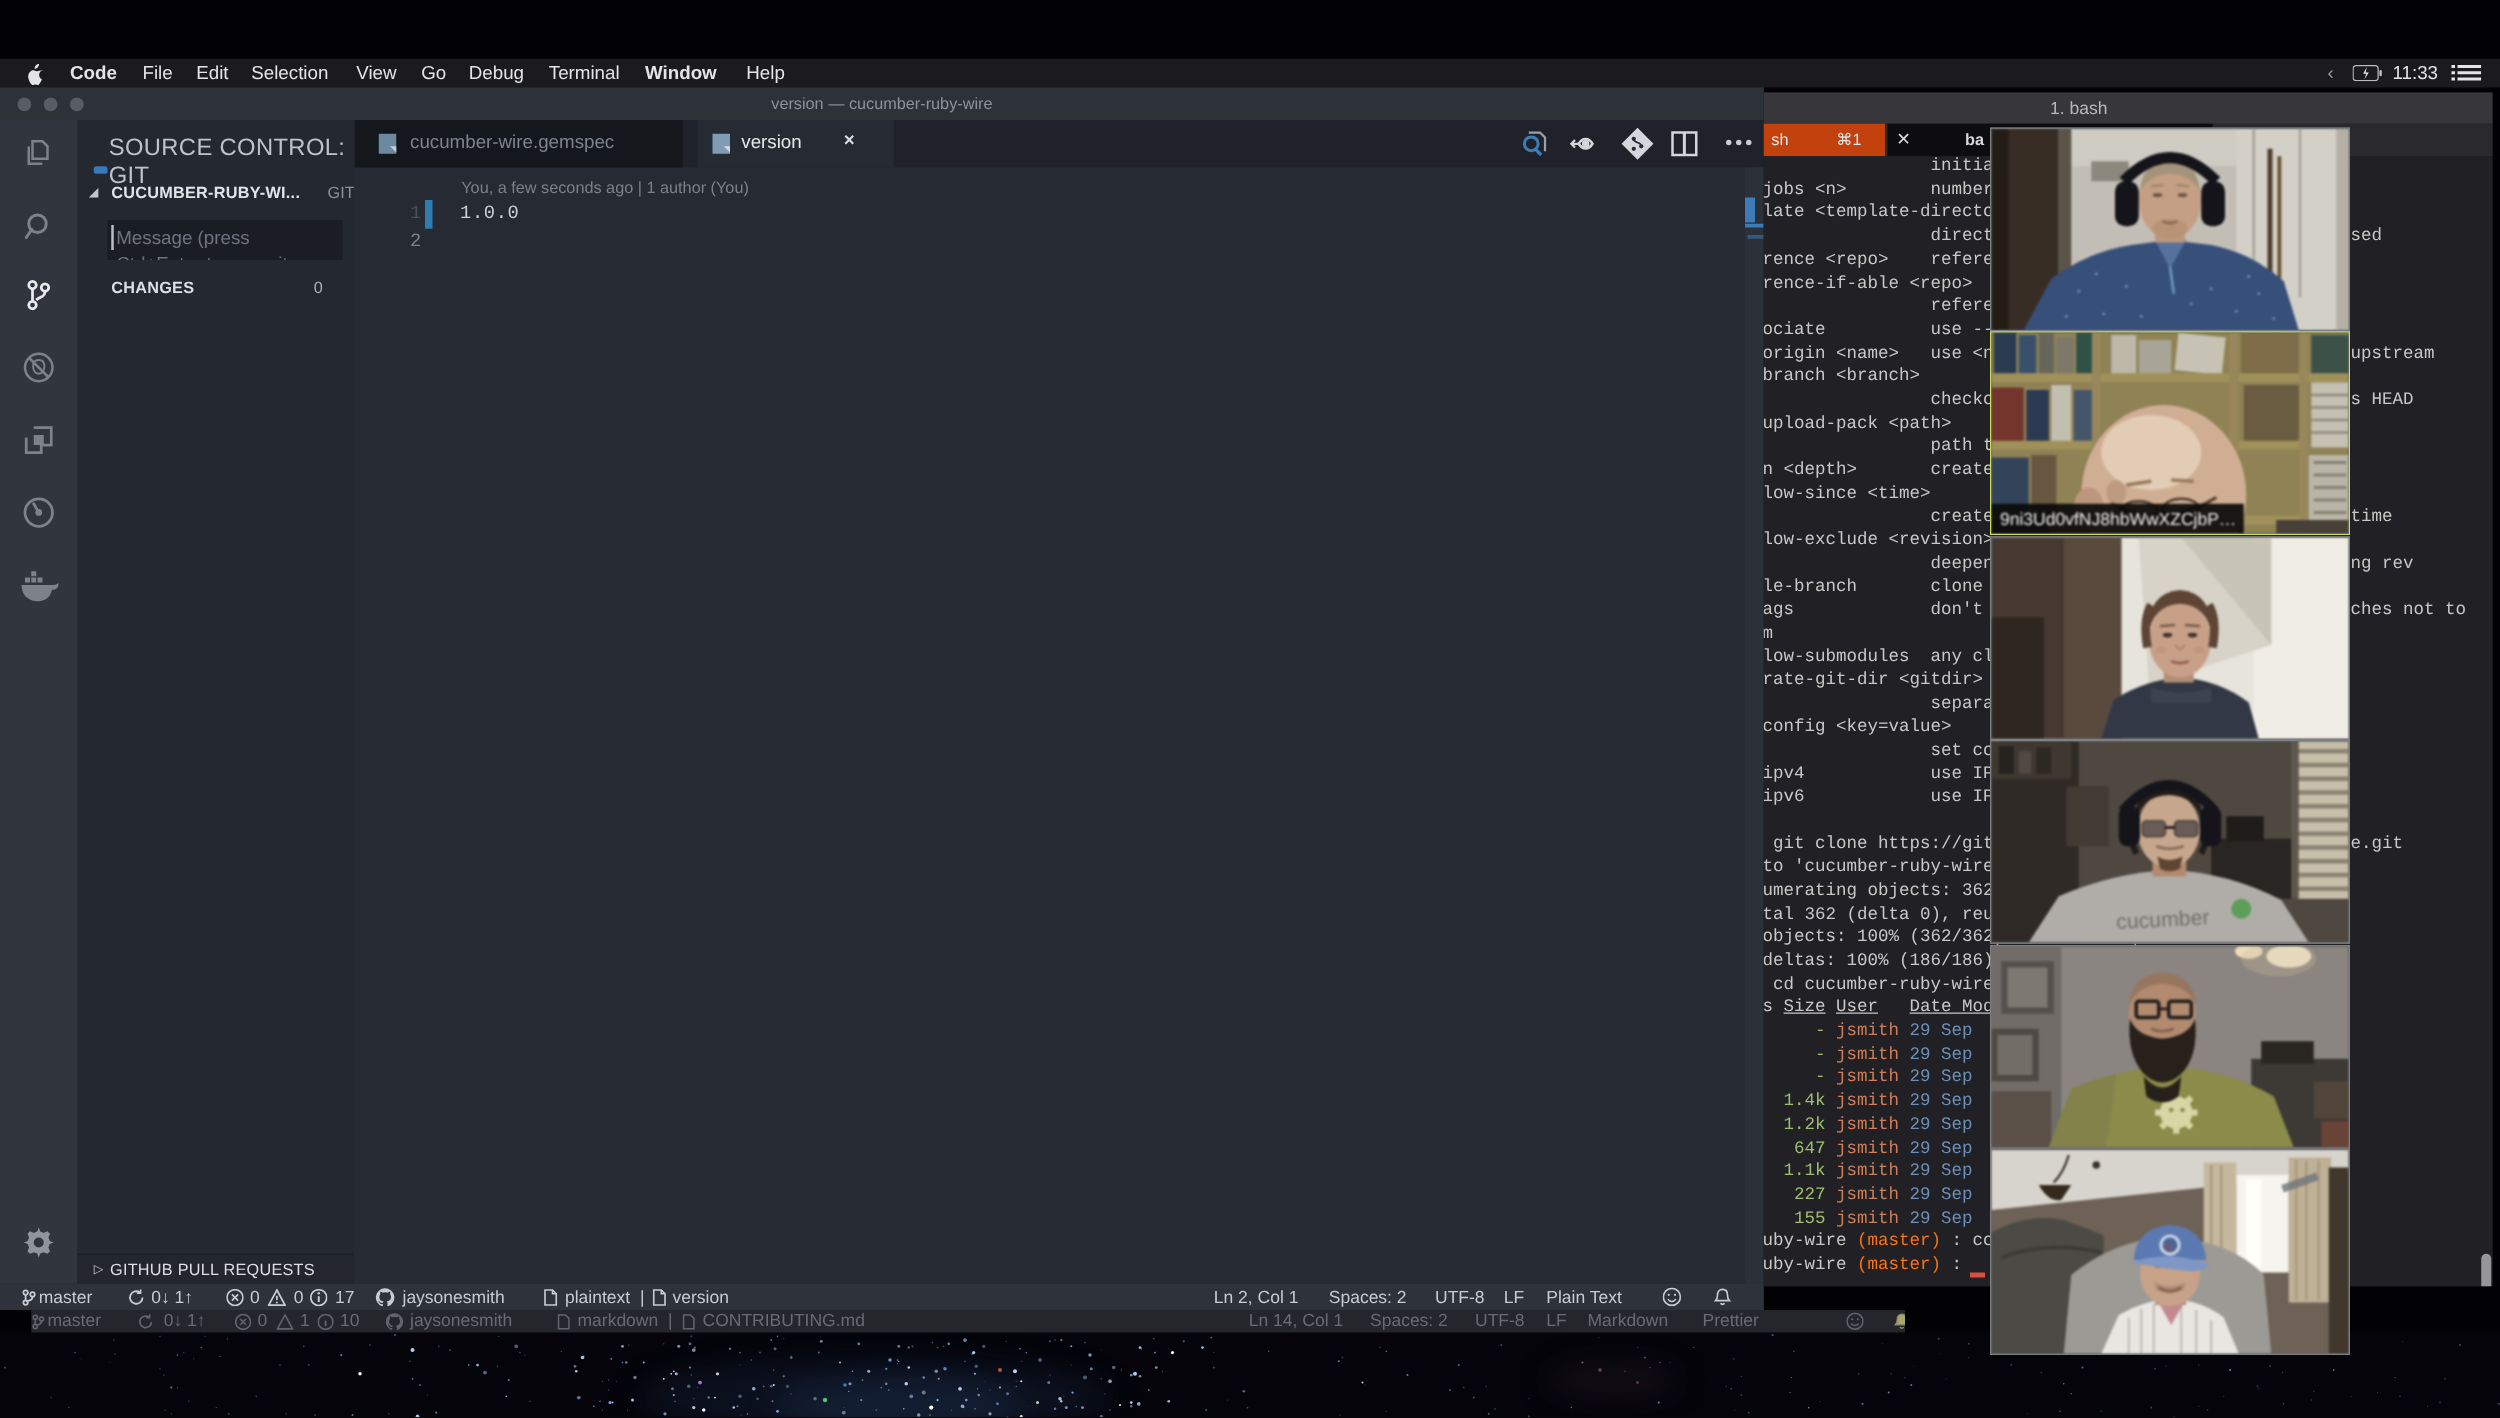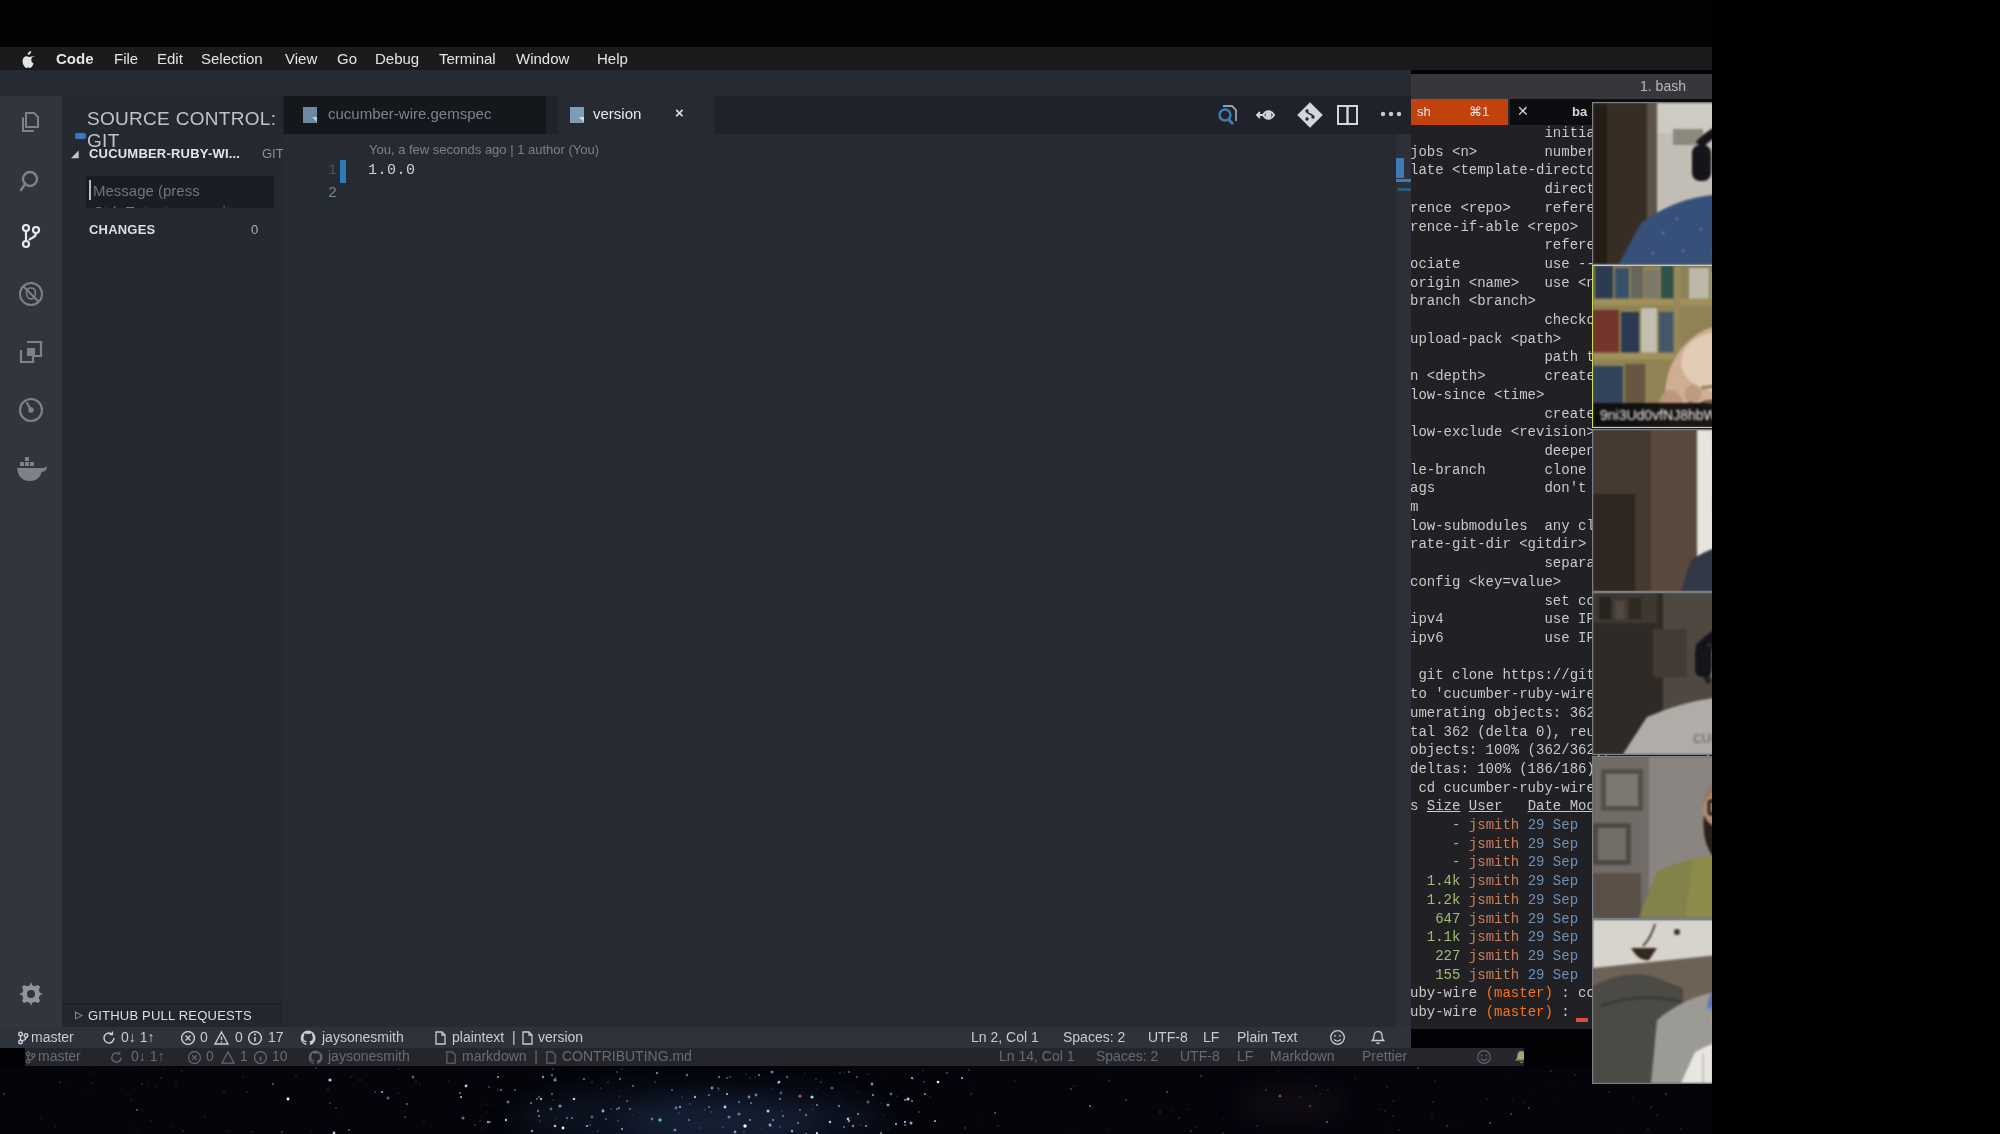--- a/index.html
+++ b/index.html
@@ -1,16 +1,16 @@
 <!DOCTYPE html>
 <html><head>
 <meta charset="utf-8">
 <style>
   html,body{margin:0;padding:0;background:#000;}
-  #screen{position:relative;width:1712px;height:1134px;overflow:hidden;background:#020204;
+  #screen{position:relative;width:2000px;height:1134px;overflow:hidden;background:#020204;
     font-family:"Liberation Sans",sans-serif;}
   .abs{position:absolute;}
   
   #menubar{left:0;top:47px;width:2000px;height:23px;background:#1b1b1d;color:#e3e4e6;font-size:15px;}
   #menubar .mi{position:absolute;top:2.5px;white-space:nowrap;}
   
   #vsc{left:0;top:70px;width:1411px;height:978px;background:#262a32;}
   #vsc-title{left:0;top:0;width:1411px;height:26px;background:#2d3138;}
   .tl{position:absolute;top:8px;width:11px;height:11px;border-radius:50%;background:#595c62;}
   #vsc-title .wt{position:absolute;top:5px;width:100%;text-align:center;color:#8e939b;font-size:13px;}
@@ -422,21 +422,21 @@
       <path d="M10.2 0c.1 1-.3 2-.9 2.7-.6.7-1.6 1.3-2.6 1.2-.1-1 .4-2 1-2.6C8.3.6 9.4.1 10.2 0zM13.8 5.8c-1.4-.8-3.2-.5-4.3 0-.6.3-1.2.3-1.8 0C6.6 5.3 5.2 5 3.9 5.7 2.2 6.6 1.3 8.6 1.6 10.9c.3 2.3 1.5 4.5 2.7 5.6.5.5 1.2.6 1.9.3.6-.3 1.4-.3 2 0 .7.3 1.4.2 1.9-.3 1-1 2-2.6 2.4-4.1-1.4-.7-2.2-2-2.2-3.5 0-1.3.7-2.4 1.5-3.1z"></path>
     </svg>
     <span class="mi" style="left:56px;font-weight:bold;">Code</span>
     <span class="mi" style="left:114px;">File</span>
     <span class="mi" style="left:157px;">Edit</span>
     <span class="mi" style="left:201px;">Selection</span>
     <span class="mi" style="left:285px;">View</span>
     <span class="mi" style="left:337px;">Go</span>
     <span class="mi" style="left:375px;">Debug</span>
     <span class="mi" style="left:439px;">Terminal</span>
-    <span class="mi" style="left:516px;">Window</span>
+    <span class="mi" style="left:516px;font-weight:bold;">Window</span>
     <span class="mi" style="left:597px;">Help</span>
     <span class="mi" style="left:1862px;color:#9a9da2;">‹</span>
     <svg class="abs" style="left:1882px;top:5px;" width="24" height="13" viewBox="0 0 24 13">
       <rect x="0.5" y="0.5" width="20" height="12" rx="2.5" fill="none" stroke="#b9bbbe" stroke-width="1"></rect>
       <rect x="21.5" y="4" width="2" height="5" rx="1" fill="#b9bbbe"></rect>
       <path d="M11.5 1.5L8.5 7h2.5l-1.5 4.5L13 6h-2.5z" fill="#e8e9ea"></path>
     </svg>
     <span class="mi" style="left:1914px;">11:33</span>
     <svg class="abs" style="left:1961px;top:5px;" width="24" height="13" viewBox="0 0 24 13">
       <g fill="#e3e4e6">
@@ -444,20 +444,26 @@
           <rect x="5" y="0" width="19" height="2.4"></rect>
       <rect x="0" y="5" width="3" height="2.4"></rect>
           <rect x="5" y="5" width="19" height="2.4"></rect>
       <rect x="0" y="10" width="3" height="2.4"></rect>
           <rect x="5" y="10" width="19" height="2.4"></rect>
         </g>
     </svg>
   </div>
 
   <div id="vsc" class="abs">
+    <div id="vsc-title" class="abs">
+      <div class="tl" style="left:14px;"></div>
+      <div class="tl" style="left:35px;"></div>
+      <div class="tl" style="left:56px;"></div>
+      <div class="wt">version — cucumber-ruby-wire</div>
+    </div>
     <div id="actbar" class="abs">
 
       <svg class="abs" style="left:17px;top:13px;" width="28" height="28" viewBox="0 0 28 28" fill="none" stroke="#7d828a" stroke-width="2">
         <path d="M9 4h8l4 4v10h-12z"></path>
           <path d="M6 9v13h10" stroke-linecap="round"></path>
       </svg>
 
       <svg class="abs" style="left:17px;top:71px;" width="28" height="28" viewBox="0 0 28 28" fill="none" stroke="#7d828a" stroke-width="2.4">
         <circle cx="13" cy="12" r="7"></circle>
           <path d="M8.5 16.5L4 23" stroke-linecap="round"></path>

